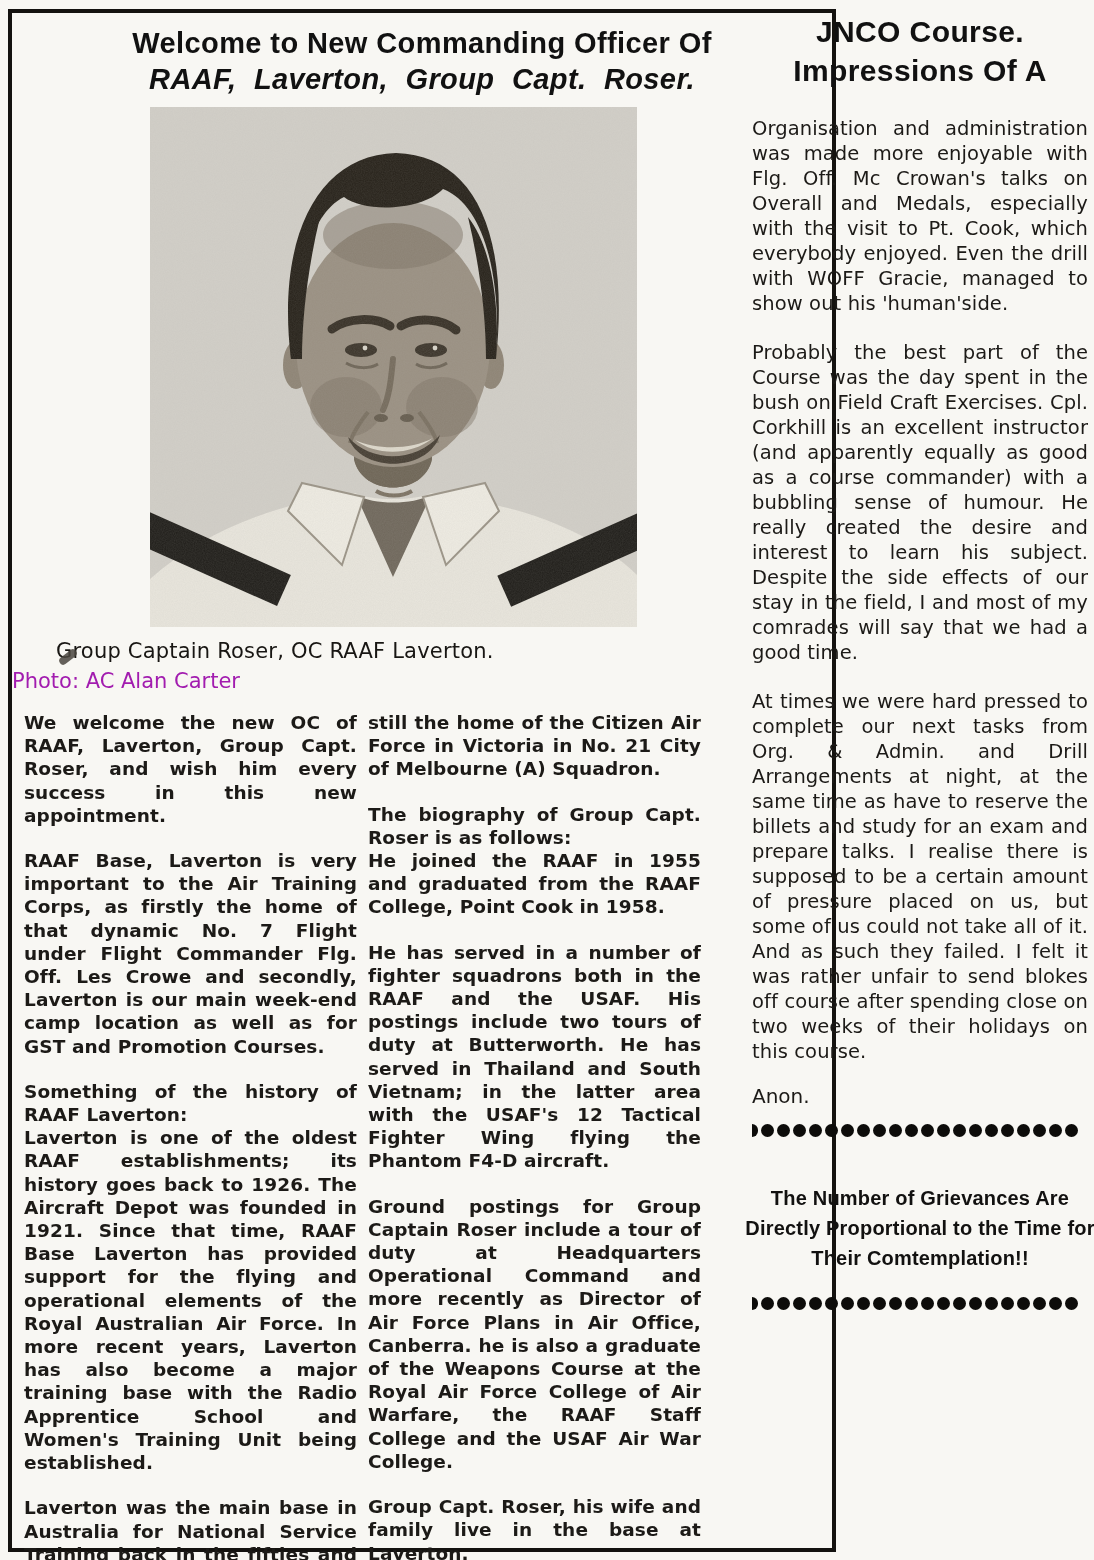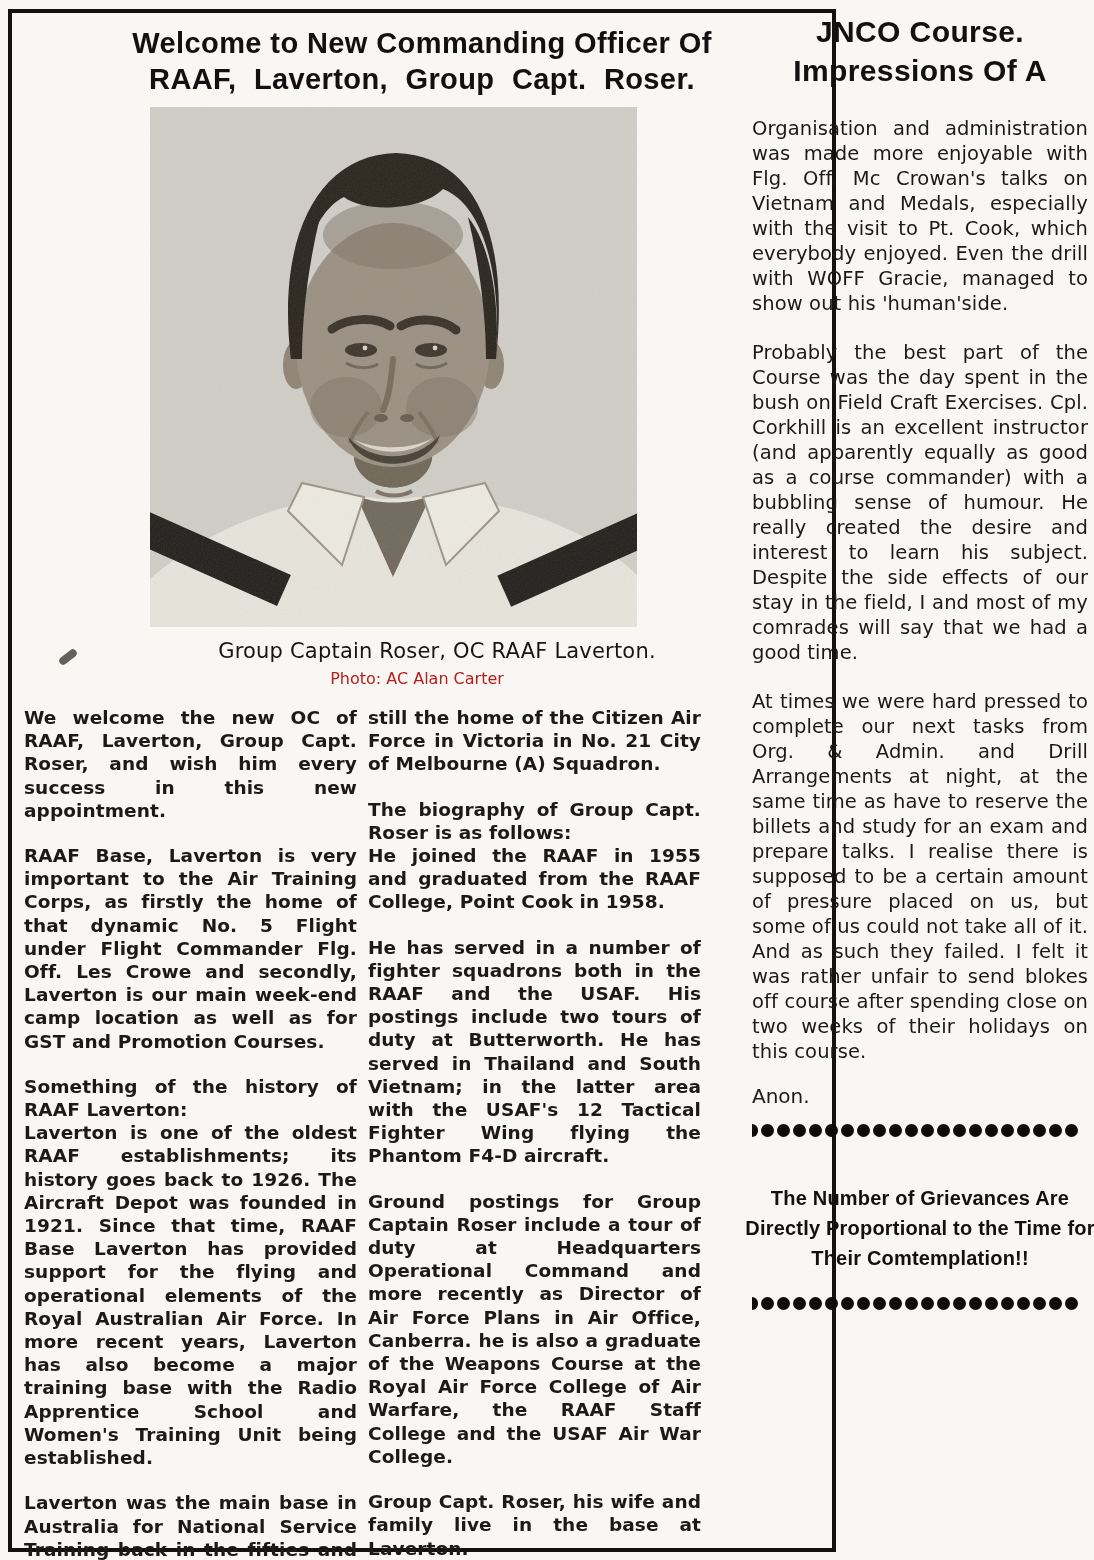--- a/index.html
+++ b/index.html
@@ -12,32 +12,32 @@
   
   .left-box{
     position:absolute;left:8px;top:9px;width:828px;height:1543px;
     border:4px solid #14120f;box-sizing:border-box;background:transparent;
   }
   .box-title{
     padding-top:12px;text-align:center;
     font-family:"Liberation Sans",sans-serif;font-weight:bold;
     font-size:29px;line-height:36px;letter-spacing:.4px;color:#111;
   }
-  .box-title .t2{word-spacing:9px;}
+  .box-title .t2{word-spacing:9px;font-style:italic;}
   .photo-row{position:relative;width:487px;height:520px;margin:10px 0 0 138px;}
   .photo-row svg{display:block;}
   .smudge{
     position:absolute;left:-92px;top:546px;width:20px;height:8px;
     background:#4a453e;border-radius:4px;transform:rotate(-38deg);opacity:.85;
   }
   .caption{
-    margin:12px 14px 0 44px;font-size:21px;letter-spacing:.2px;color:#181613;text-align:center;
+    margin:12px 14px 0 44px;font-size:21px;letter-spacing:.2px;color:#181613;
   }
   .credit{
-    margin:6px 10px 0 0;text-align:center;font-size:16px;color:#b91c1c;
+    margin:6px 10px 0 0;text-align:left;font-size:21px;color:#a21caf;
   }
   .columns{display:flex;gap:11px;padding:18px 12px 0 12px;box-sizing:border-box;font-weight:bold;}
   .col{
     width:333px;text-align:justify;
     font-size:18.5px;line-height:23.2px;letter-spacing:.1px;color:#1c1a17;
   }
   .col p{margin:0 0 22px 0;white-space:pre-line;}
   
   .jnco{position:absolute;left:752px;top:6px;width:336px;}
   .jnco-title{
@@ -147,21 +147,21 @@
       <rect x="0" y="0" width="487" height="520" filter="url(#grain)" opacity=".30"></rect>
     </svg>
   </div>
 
   <div class="caption">Group Captain Roser, OC RAAF Laverton.</div>
   <div class="credit">Photo: AC Alan Carter</div>
 
   <div class="columns">
     <div class="col">
         <p>We welcome the new OC of RAAF, Laverton, Group Capt. Roser, and wish him every success in this new appointment.</p>
-        <p>RAAF Base, Laverton is very important to the Air Training Corps, as firstly the home of that dynamic No. 5 Flight under Flight Commander Flg. Off. Les Crowe and secondly, Laverton is our main week-end camp location as well as for GST and Promotion Courses.</p>
+        <p>RAAF Base, Laverton is very important to the Air Training Corps, as firstly the home of that dynamic No. 7 Flight under Flight Commander Flg. Off. Les Crowe and secondly, Laverton is our main week-end camp location as well as for GST and Promotion Courses.</p>
         <p>Something of the history of RAAF Laverton:
 Laverton is one of the oldest RAAF establishments; its history goes back to 1926. The Aircraft Depot was founded in 1921. Since that time, RAAF Base Laverton has provided support for the flying and operational elements of the Royal Australian Air Force. In more recent years, Laverton has also become a major training base with the Radio Apprentice School and Women's Training Unit being established.</p>
         <p>Laverton was the main base in Australia for National Service Training back in the fifties and is</p>
       </div>
     <div class="col">
         <p>still the home of the Citizen Air Force in Victoria in No. 21 City of Melbourne (A) Squadron.</p>
         <p>The biography of Group Capt. Roser is as follows:
 He joined the RAAF in 1955 and graduated from the RAAF College, Point Cook in 1958.</p>
         <p>He has served in a number of fighter squadrons both in the RAAF and the USAF. His postings include two tours of duty at Butterworth. He has served in Thailand and South Vietnam; in the latter area with the USAF's 12 Tactical Fighter Wing flying the Phantom F4-D aircraft.</p>
         <p>Ground postings for Group Captain Roser include a tour of duty at Headquarters Operational Command and more recently as Director of Air Force Plans in Air Office, Canberra. he is also a graduate of the Weapons Course at the Royal Air Force College of Air Warfare, the RAAF Staff College and the USAF Air War College.</p>
@@ -170,21 +170,21 @@
   </div>
 </div>
 
 <div class="jnco">
   <div class="jnco-title">
     <div>JNCO Course.</div>
     <div>Impressions Of A</div>
   </div>
 
   <div class="jnco-body">
-      <p>Organisation and administration was made more enjoyable with Flg. Off. Mc Crowan's talks on Vietnam and Medals, especially with the visit to Pt. Cook, which everybody enjoyed. Even the drill with WOFF Gracie, managed to show out his 'human'side.</p>
+      <p>Organisation and administration was made more enjoyable with Flg. Off. Mc Crowan's talks on Overall and Medals, especially with the visit to Pt. Cook, which everybody enjoyed. Even the drill with WOFF Gracie, managed to show out his 'human'side.</p>
       <p>Probably the best part of the Course was the day spent in the bush on Field Craft Exercises. Cpl. Corkhill is an excellent instructor (and apparently equally as good as a course commander) with a bubbling sense of humour. He really created the desire and interest to learn his subject. Despite the side effects of our stay in the field, I and most of my comrades will say that we had a good time.</p>
       <p>At times we were hard pressed to complete our next tasks from Org. &amp; Admin. and Drill Arrangements at night, at the same time as have to reserve the billets and study for an exam and prepare talks. I realise there is supposed to be a certain amount of pressure placed on us, but some of us could not take all of it. And as such they failed. I felt it was rather unfair to send blokes off course after spending close on two weeks of their holidays on this course.</p>
     </div>
 
   <div class="signature">Anon.</div>
 
   <div class="dots-row">
       <span></span>
       <span></span>
       <span></span>

